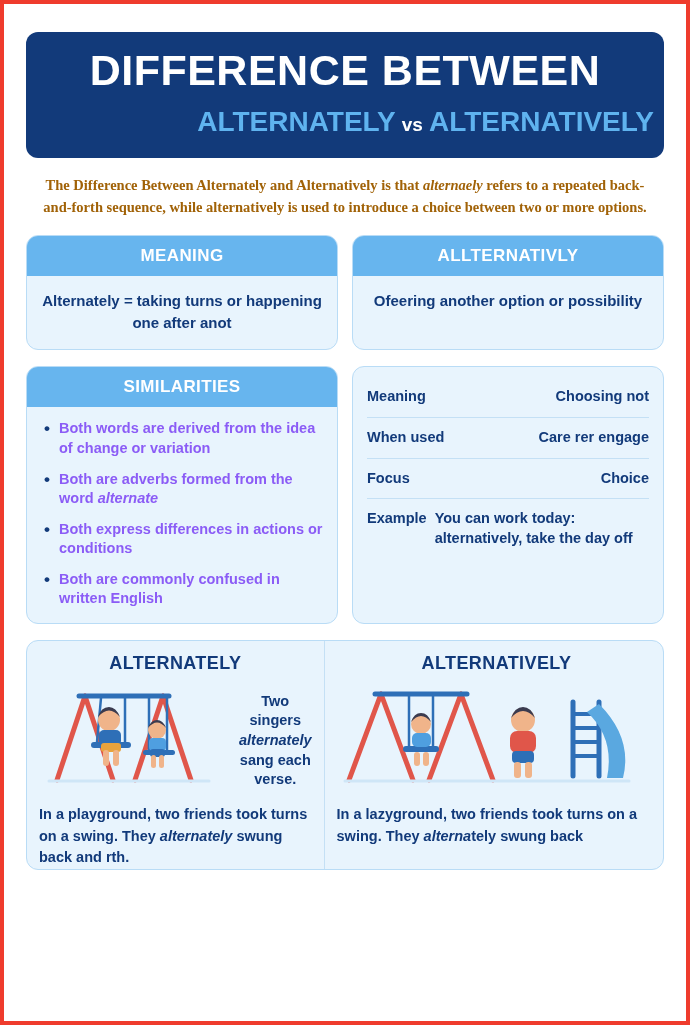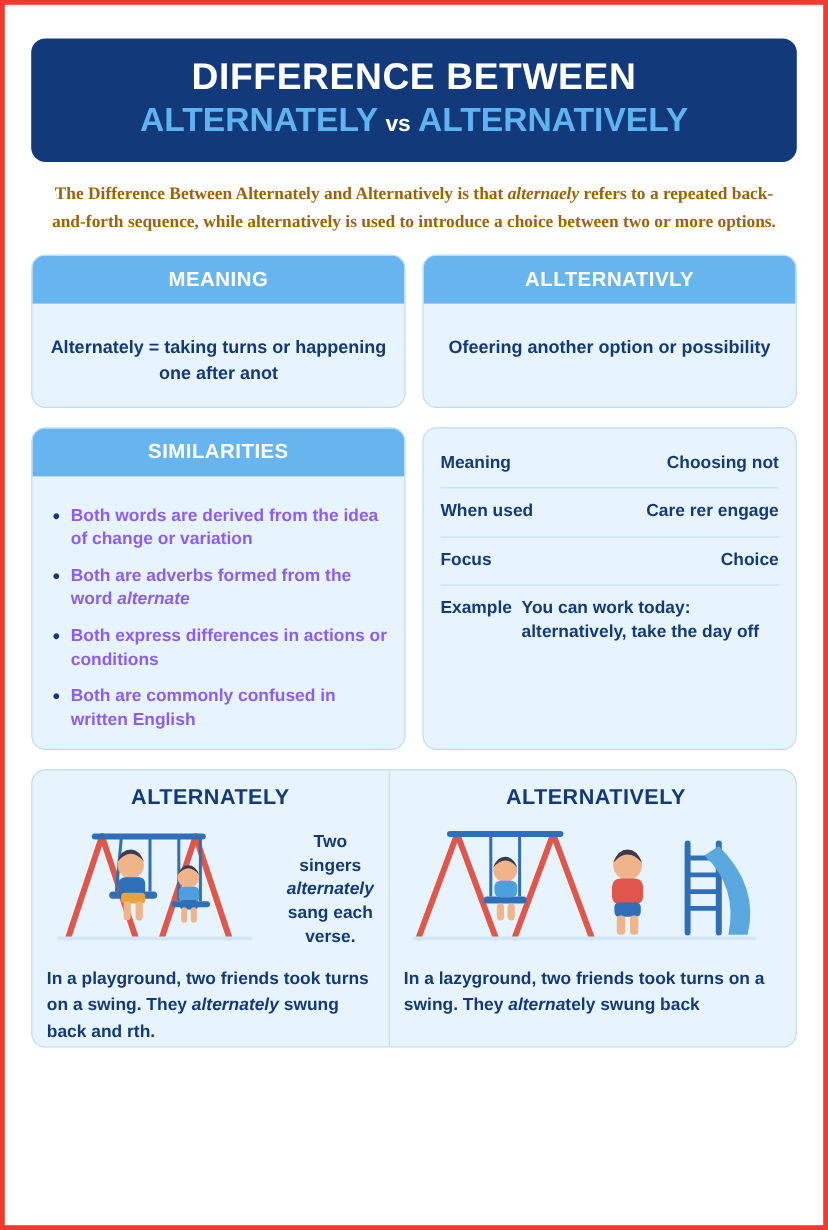--- a/index.html
+++ b/index.html
@@ -26,31 +26,32 @@
   
   .header {
     margin-top: 28px;
     background: #123a7a;
     border-radius: 12px;
     padding: 16px 10px 20px;
     text-align: center;
     color: #ffffff;
   }
   .header .line1 {
-    font-size: 31px;
+    font-size: 43px;
     font-weight: bold;
     letter-spacing: 0.5px;
     line-height: 1.05;
   }
   .header .line2 {
-    margin-top: 4px;
+    margin-top: 14px;
     font-size: 28px;
     font-weight: bold;
     color: #5fb3ef;
     line-height: 1.1;
+    text-align: right;
   }
   .header .line2 .vs {
     color: #ffffff;
     font-size: 19px;
     font-weight: bold;
     margin: 0 6px;
   }
 
   
   .intro {
@@ -73,21 +74,20 @@
     margin-top: 16px;
   }
   .card {
     flex: 1 1 0;
     background: #e8f4fd;
     border: 1px solid #b9dcf6;
     border-radius: 12px;
     overflow: hidden;
     display: flex;
     flex-direction: column;
-    gap: 12px;
   }
   .card-title {
     background: #67b5ee;
     color: #ffffff;
     font-size: 17px;
     font-weight: bold;
     text-align: center;
     letter-spacing: 0.4px;
     padding: 10px 6px;
   }

